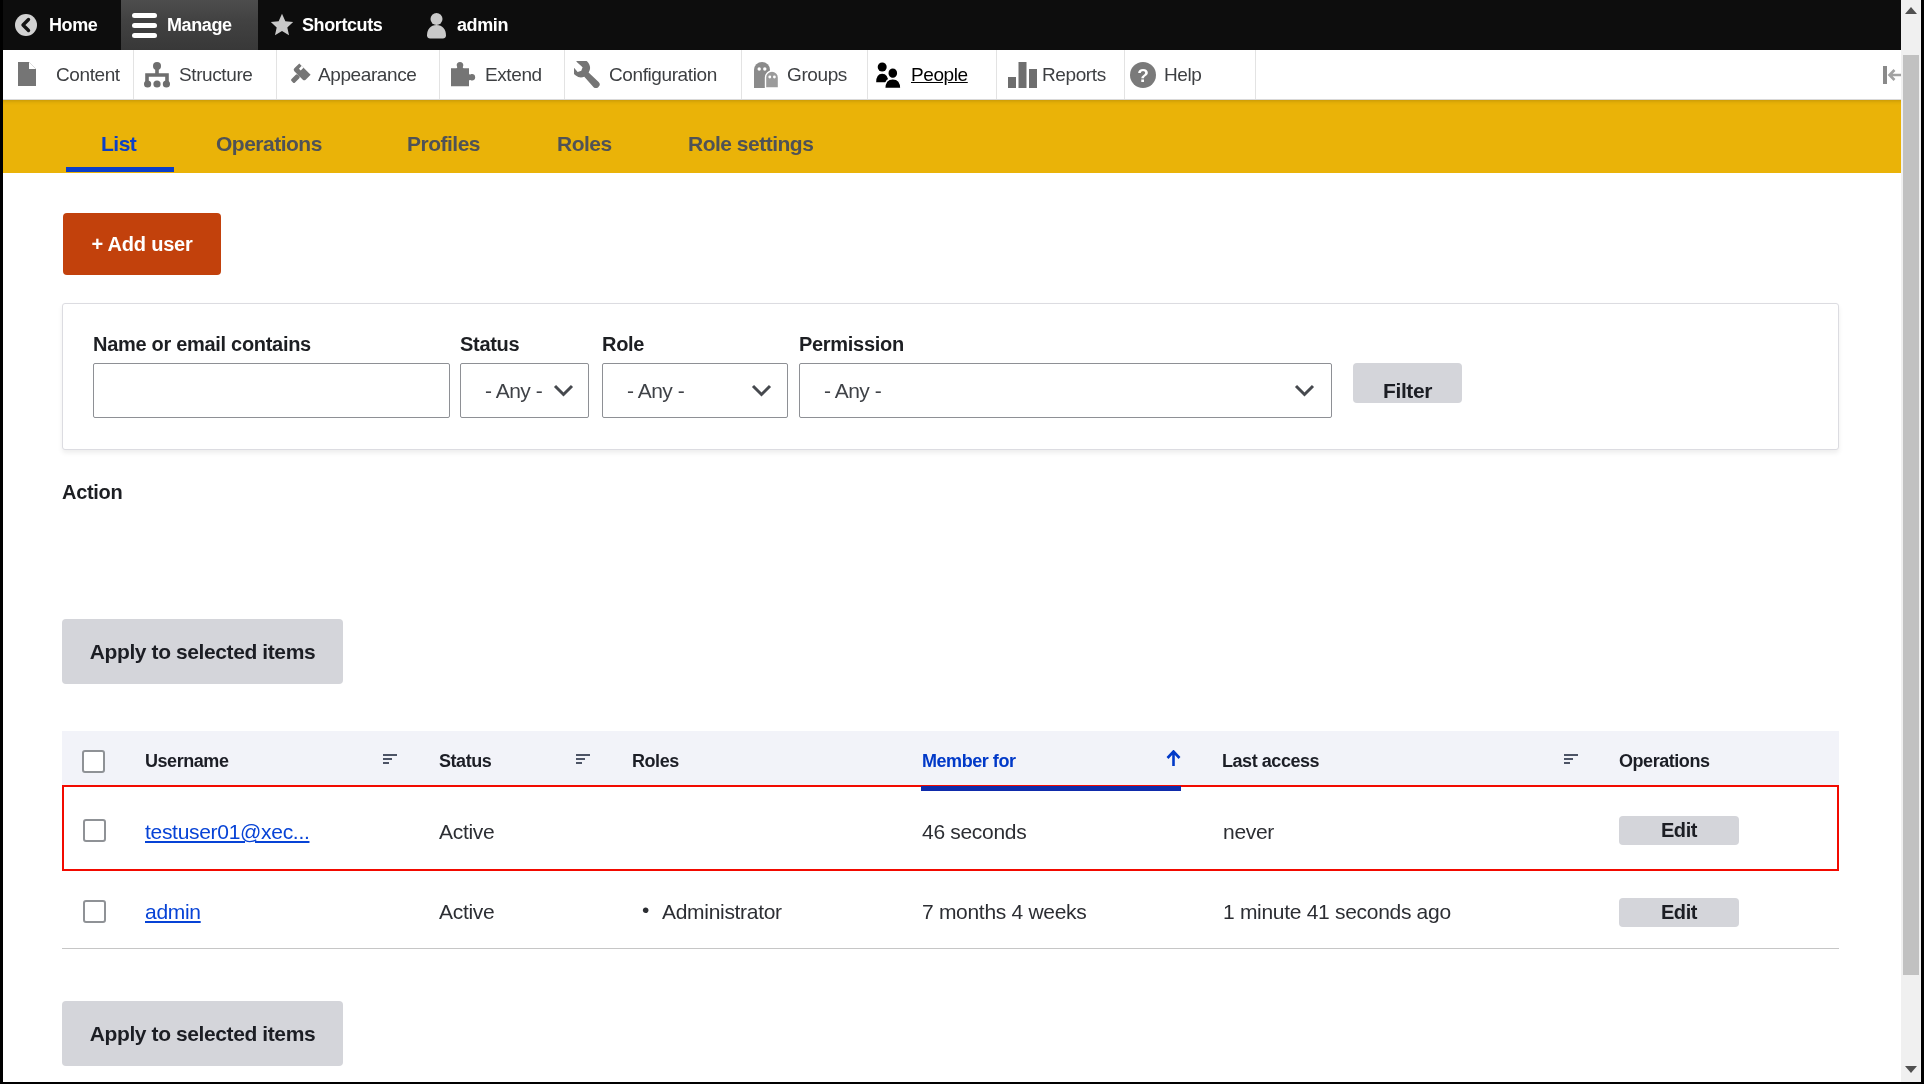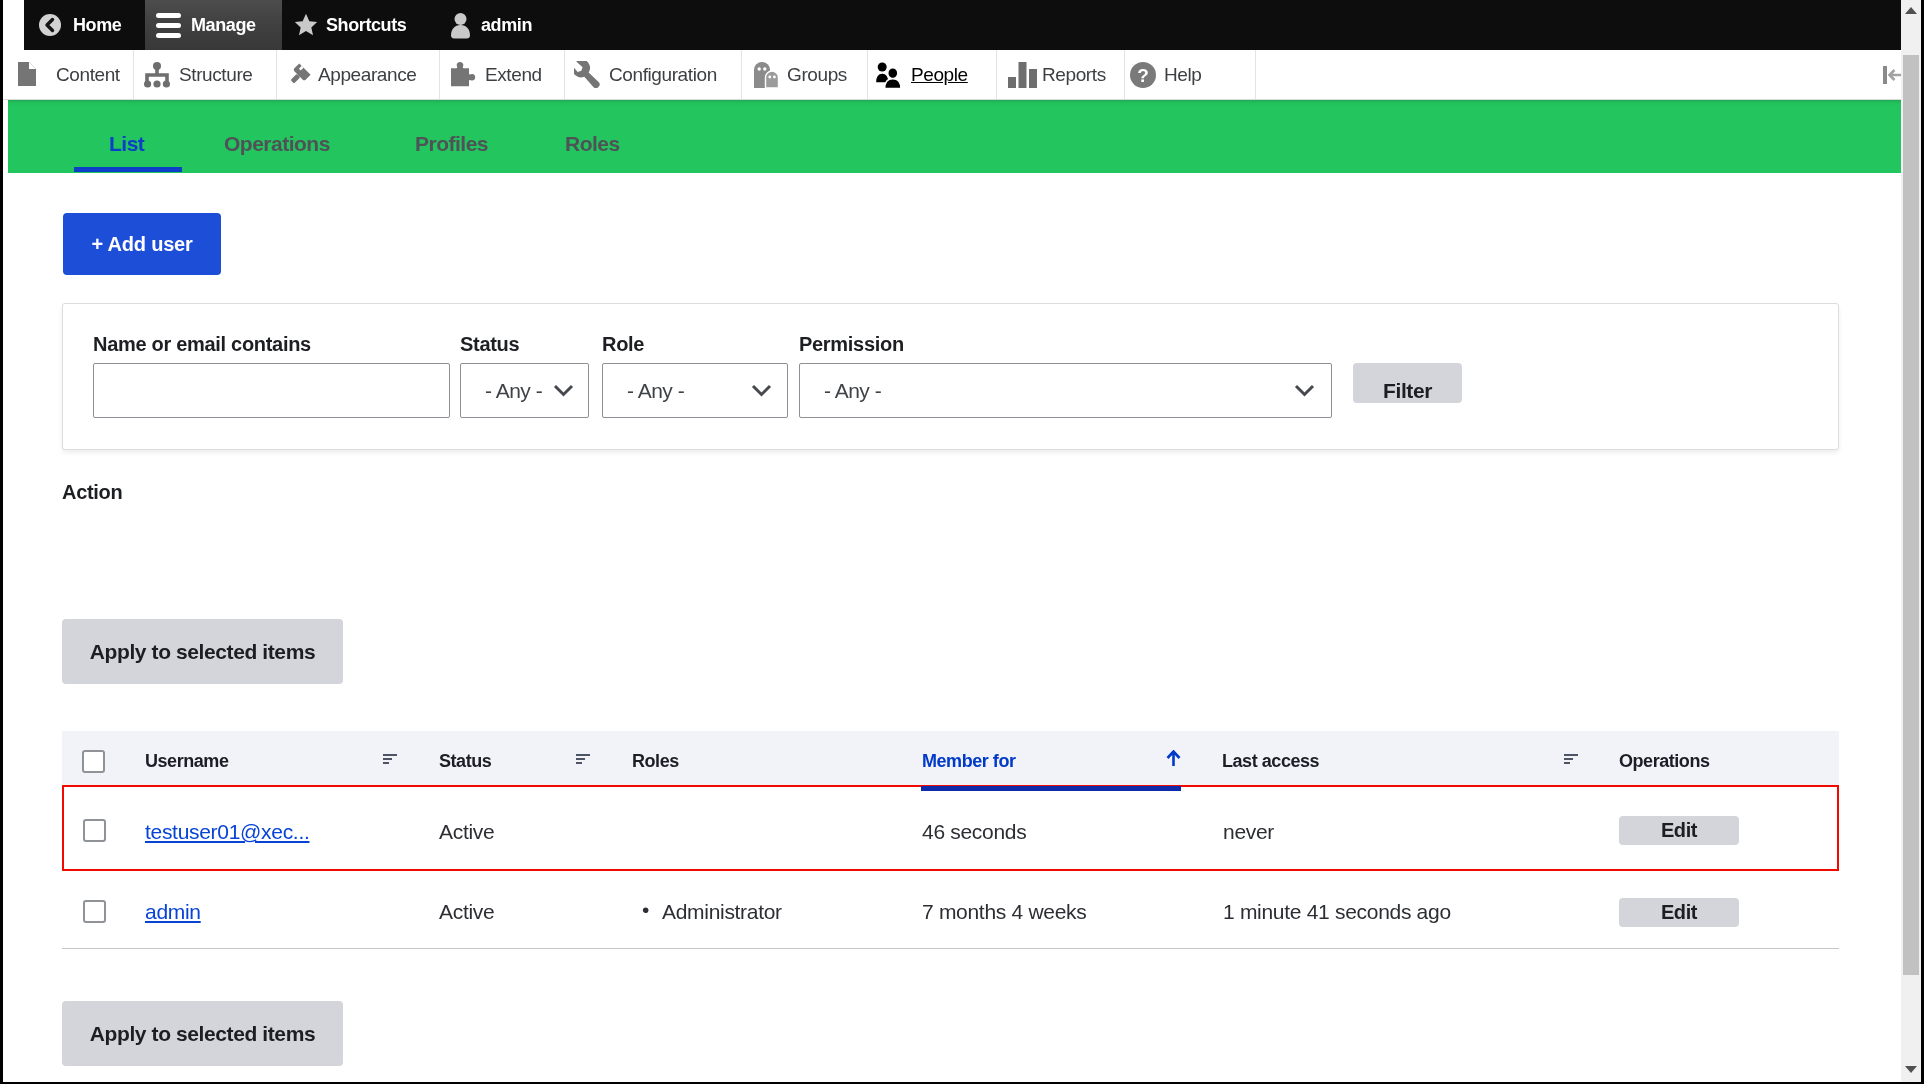--- a/index.html
+++ b/index.html
@@ -3,40 +3,40 @@
 <meta charset="utf-8">
 <style>
   * { margin:0; padding:0; box-sizing:border-box; }
   html,body { width:1924px; height:1084px; overflow:hidden; background:#fff;
     font-family:"Liberation Sans", sans-serif; }
   #wrap { position:absolute; top:0; left:0; width:1924px; height:1084px; }
   .abs { position:absolute; }
   .b { font-weight:normal; }
 
   
-  #topbar { position:absolute; left:0; top:0; width:1901px; height:66px; background:#0d0d0d;margin-left:24px; }
+  #topbar { position:absolute; left:0; top:0; width:1901px; height:66px; background:#0d0d0d; }
   #topbar .txt { position:absolute; top:0; height:50px; line-height:50px; color:#fff;
     font-size:18px; letter-spacing:-0.4px; font-weight:bold; }
   #manageblk { position:absolute; left:121px; top:0; width:137px; height:50px;
     background:linear-gradient(180deg,#4d4d4d 0%,#424242 40%,#383838 100%); }
   .hbar { position:absolute; left:10.5px; width:25.5px; height:5px; border-radius:2.5px; background:#fff; }
 
   
   #menubar { position:absolute; left:0; top:50px; width:1901px; height:50px; background:#fff;
     border-bottom:1px solid #d9d9d9; }
   .msep { position:absolute; top:0; width:1px; height:49px; background:#e3e3e3; }
   .mtxt { position:absolute; top:0; height:49px; line-height:49px; font-size:19px; letter-spacing:-0.4px; color:#3d3f42; }
 
   
-  #tabstrip { position:absolute; left:0; top:100px; width:1901px; height:73px; background:#22c55e;
-    box-shadow:inset 0 5px 5px -5px rgba(0,0,0,0.25);margin-left:8px; }
+  #tabstrip { position:absolute; left:0; top:100px; width:1901px; height:73px; background:#eab308;
+    box-shadow:inset 0 5px 5px -5px rgba(0,0,0,0.25); }
   .tab { position:absolute; top:15px; height:72px; line-height:58px; font-size:21px; letter-spacing:-0.5px; font-weight:bold; color:#4f5256; }
 
   
-  .bluebtn { position:absolute; background:#1d4ed8; border-radius:4px; color:#fff;
+  .bluebtn { position:absolute; background:#c2410c; border-radius:4px; color:#fff;
     font-size:20px; letter-spacing:-0.2px; font-weight:bold; text-align:center; }
   .graybtn { position:absolute; background:#d4d5da; border-radius:4px; color:#1c1e24;
     font-size:21px; letter-spacing:-0.4px; font-weight:bold; text-align:center; }
 
   
   #panel { position:absolute; left:62px; top:303px; width:1777px; height:147px; background:#fff;
     border:1px solid #dcdce1; border-radius:3px; box-shadow:0 3px 5px rgba(0,0,0,0.07); }
   .lbl { position:absolute; font-size:20px; letter-spacing:-0.3px; font-weight:bold; color:#1d1f23; }
   .field { position:absolute; top:363px; height:55px; background:#fff;
     border:1px solid #8e9095; border-radius:2px; }
@@ -166,20 +166,21 @@
       <path d="M19 10 H7 M11.5 5 L6.5 10 L11.5 15" stroke="#a2a2a2" stroke-width="2.6" fill="none"></path>
     </svg>
   </div>
 
   <div id="tabstrip">
     <span class="tab" style="left:101px;color:#0b3fc7">List</span>
     <div class="abs" style="left:66px;top:67px;width:108px;height:5px;background:#0b3fc7"></div>
     <span class="tab" style="left:216px">Operations</span>
     <span class="tab" style="left:407px">Profiles</span>
     <span class="tab" style="left:557px">Roles</span>
+    <span class="tab" style="left:688px">Role settings</span>
   </div>
 
   <div class="bluebtn" style="left:63px;top:213px;width:158px;height:62px;line-height:62px">+ Add user</div>
 
   <div id="panel"></div>
   <span class="lbl" style="left:93px;top:333px">Name or email contains</span>
   <span class="lbl" style="left:460px;top:333px">Status</span>
   <span class="lbl" style="left:602px;top:333px">Role</span>
   <span class="lbl" style="left:799px;top:333px">Permission</span>
 

